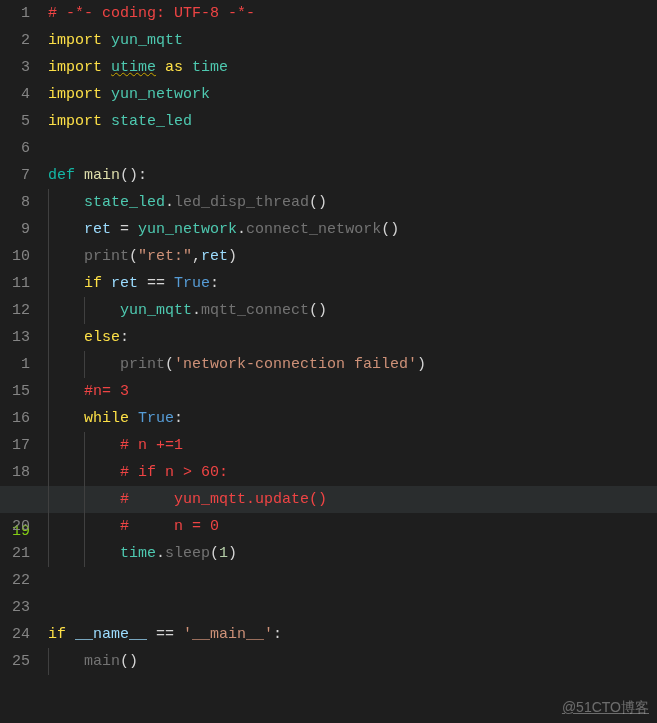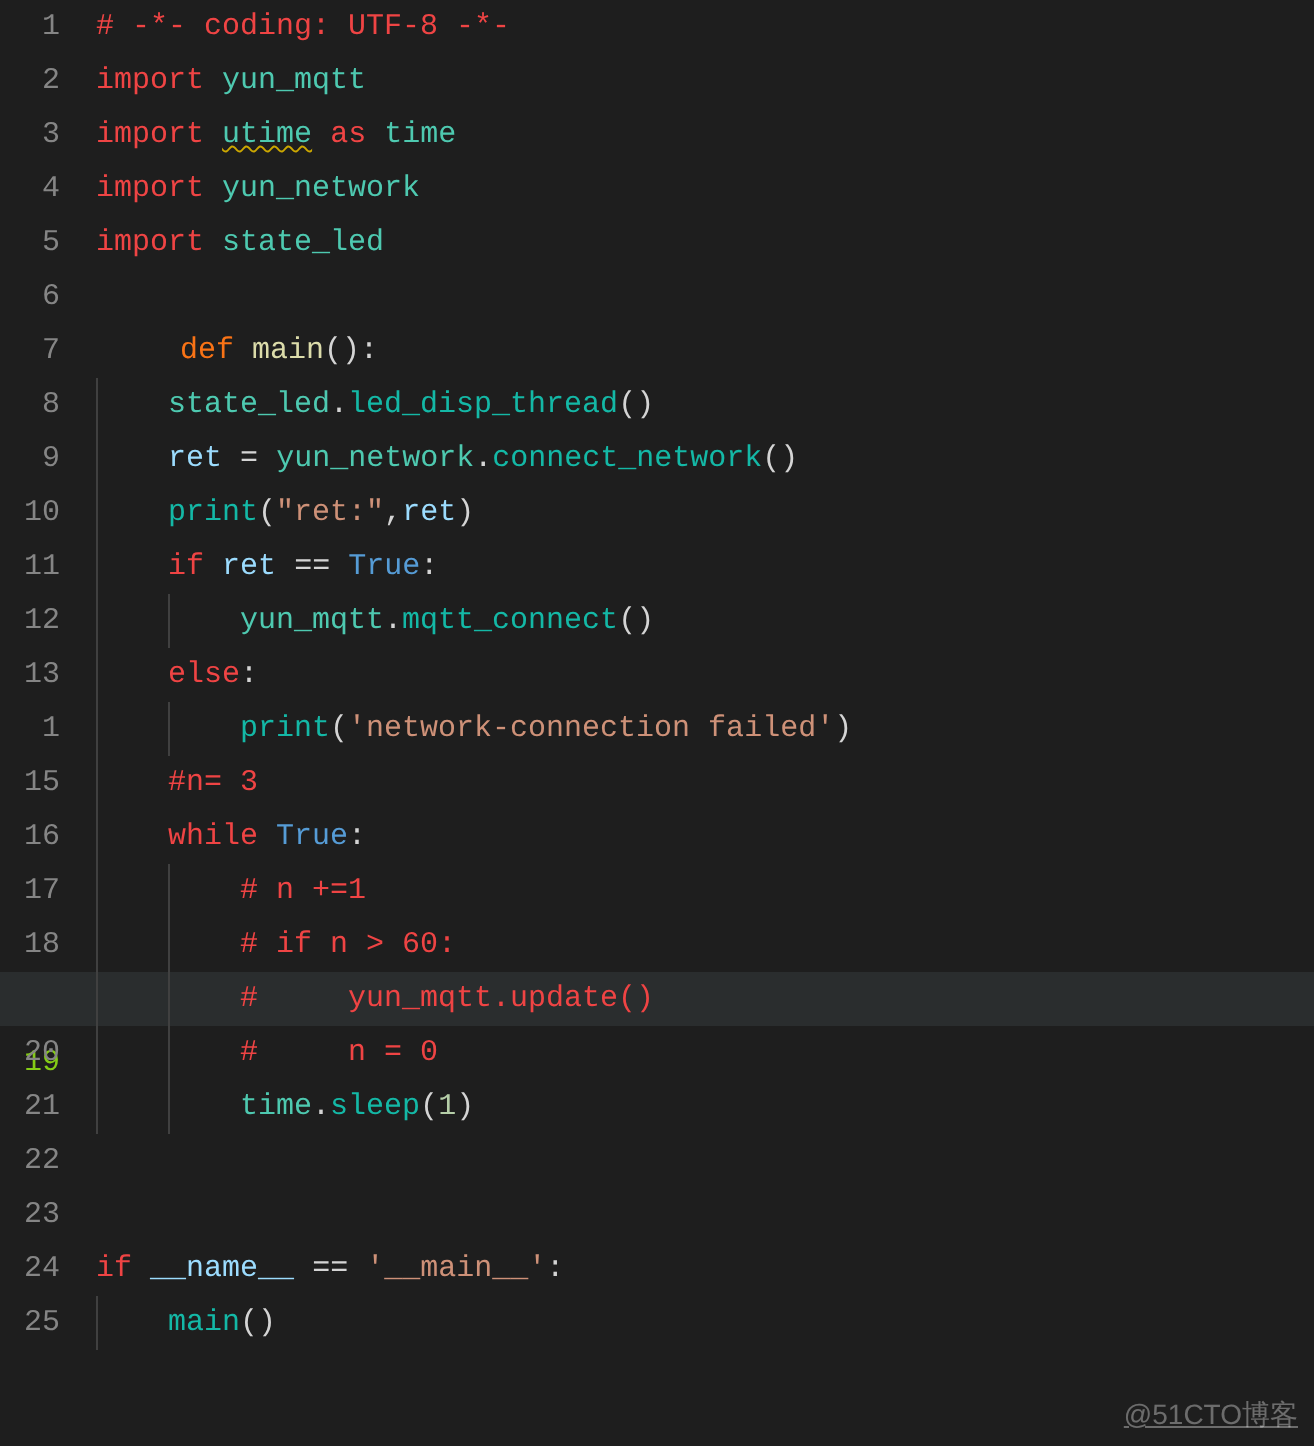--- a/index.html
+++ b/index.html
@@ -43,29 +43,29 @@
     width: 36px;
     border-left: 1px solid #404040;
     height: 27px;
     display: inline-block;
   }
   .code {
     flex: 1;
     white-space: pre;
   }
   .tok-comment   { color: #ef4444; text-align: center; }
-  .tok-keyword   { color: #ef4444; text-align: center; }
+  .tok-keyword   { color: #fde047; text-align: center; }
   .tok-module    { color: #4ec9b0; }
   .tok-module-u  { color: #4ec9b0; text-decoration: underline wavy #cca700; text-decoration-thickness:1px; }
-  .tok-def       { color: #f97316; margin-left: 42px; }
+  .tok-def       { color: #14b8a6; }
   .tok-funcname  { color: #dcdcaa; }
   .tok-punct     { color: #d4d4d4; }
   .tok-ident     { color: #9cdcfe; }
   .tok-obj       { color: #4ec9b0; }
-  .tok-call      { color: #14b8a6; }
+  .tok-call      { color: #737373; }
   .tok-string    { color: #ce9178; }
   .tok-op        { color: #d4d4d4; }
   .tok-const     { color: #569cd6; }
   .tok-num       { color: #b5cea8; }
   .watermark {
     position: absolute;
     right: 8px;
     bottom: 6px;
     color: rgba(255,255,255,0.35);
     font-size: 14px;

